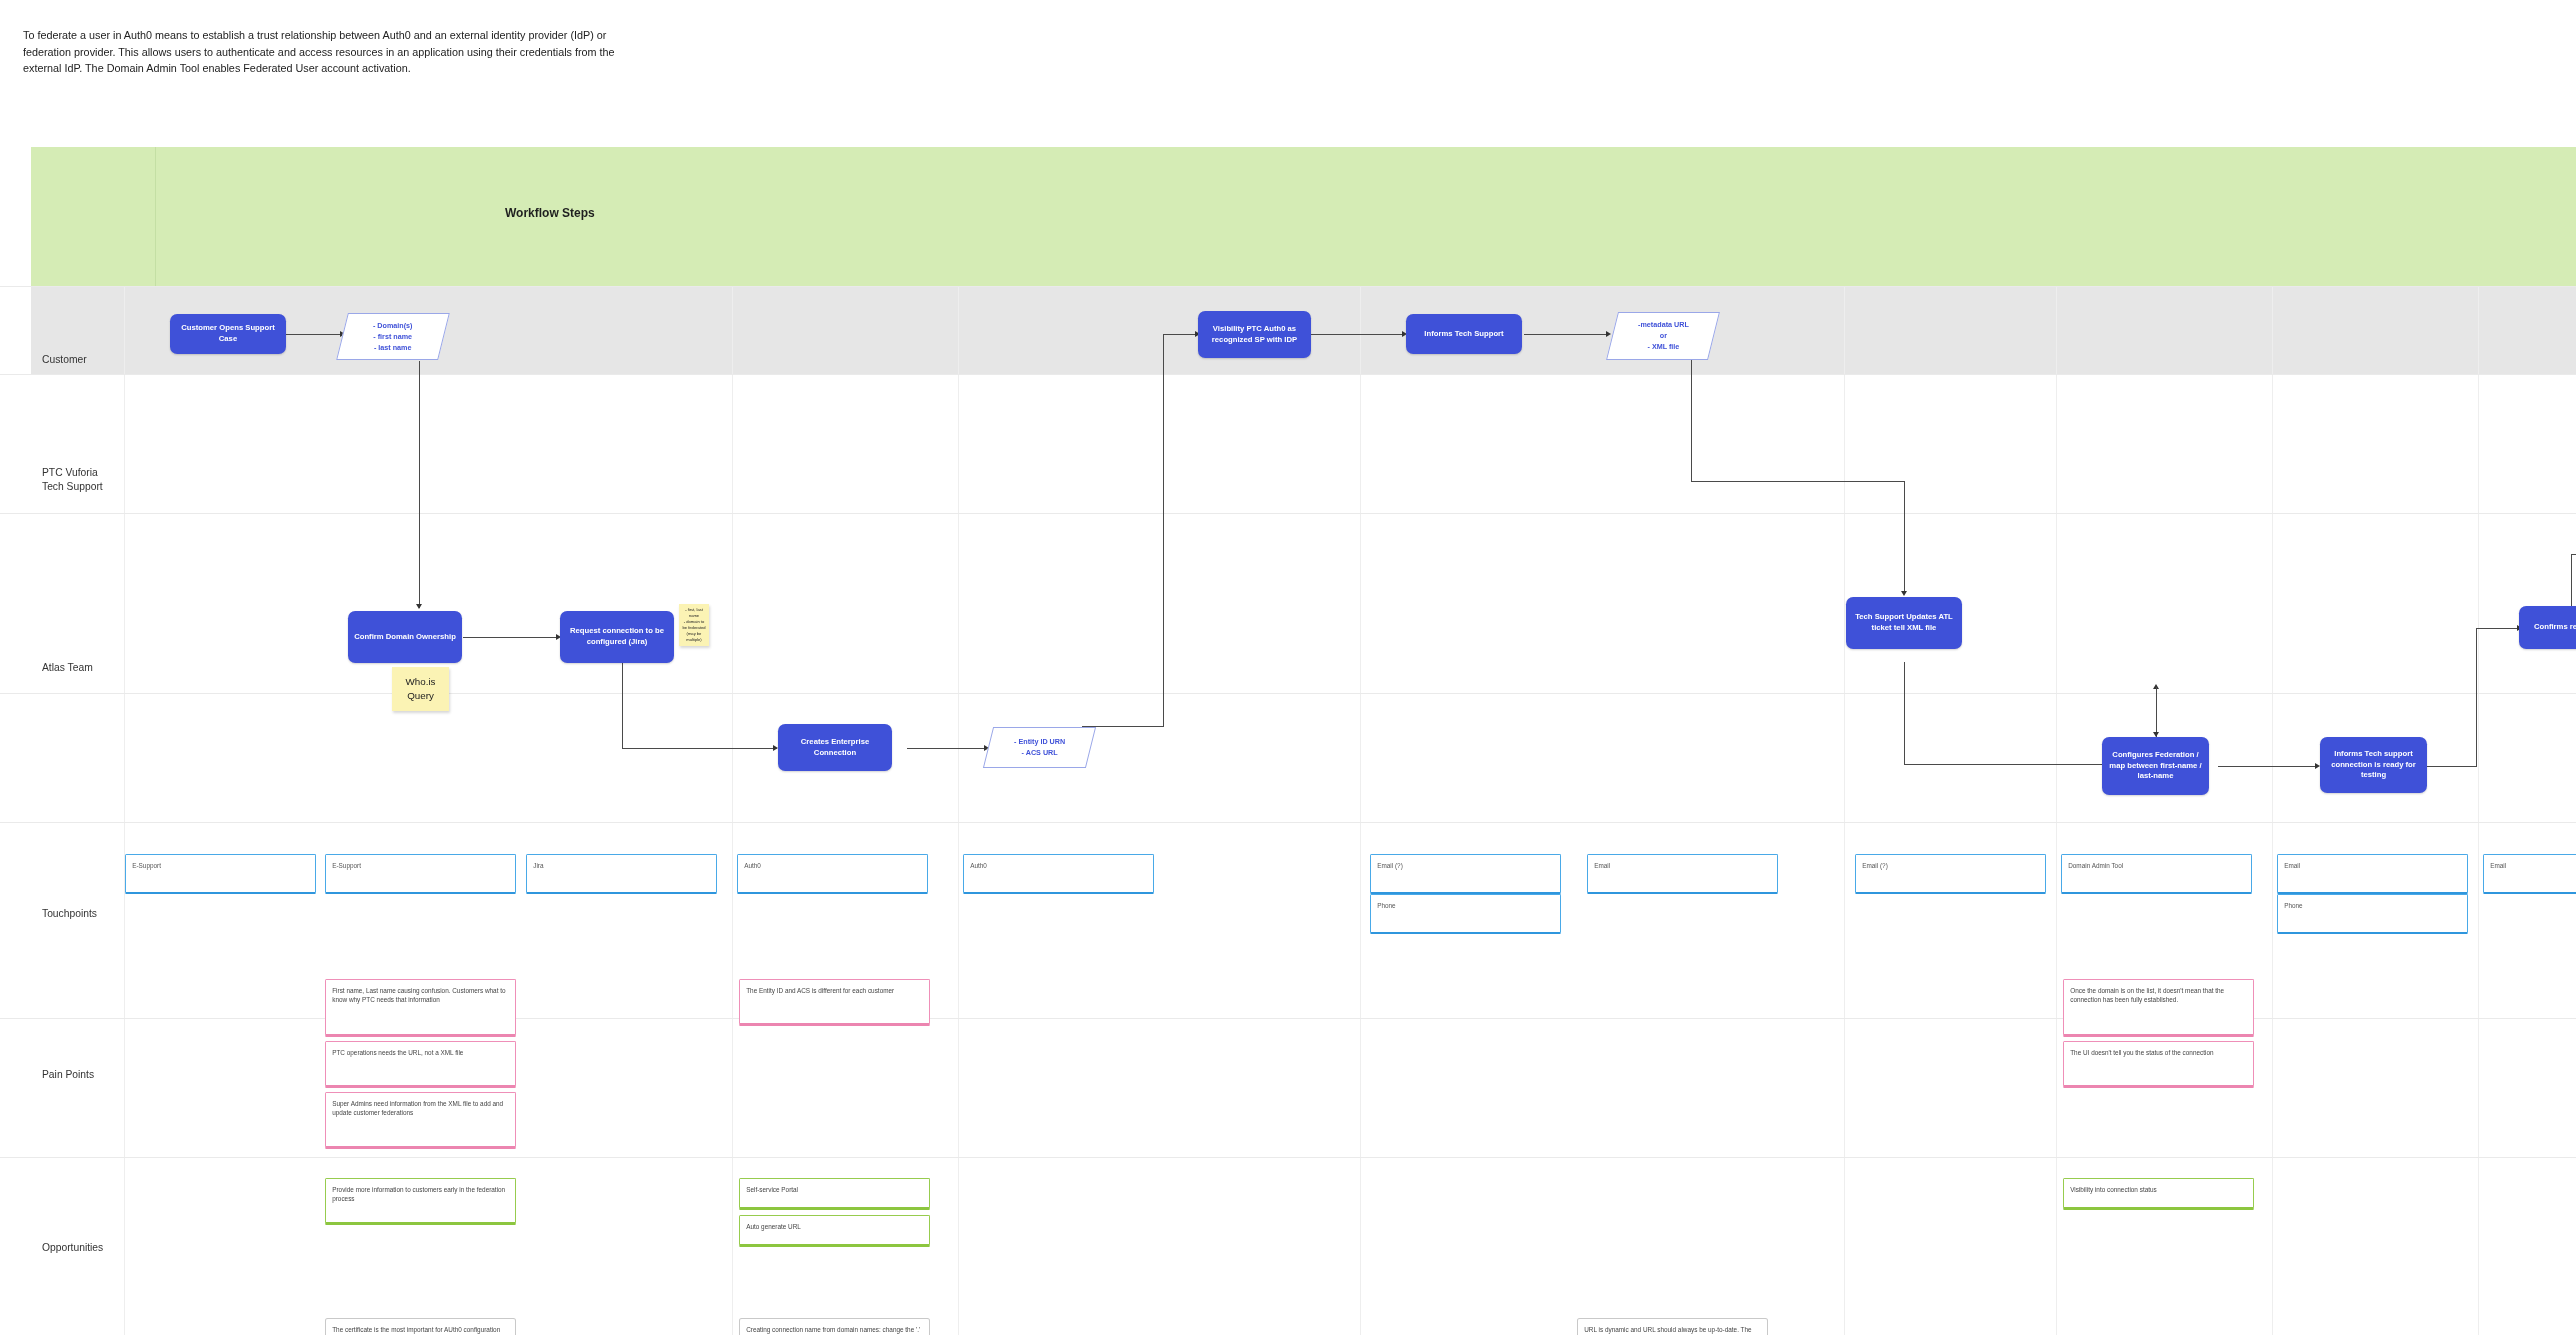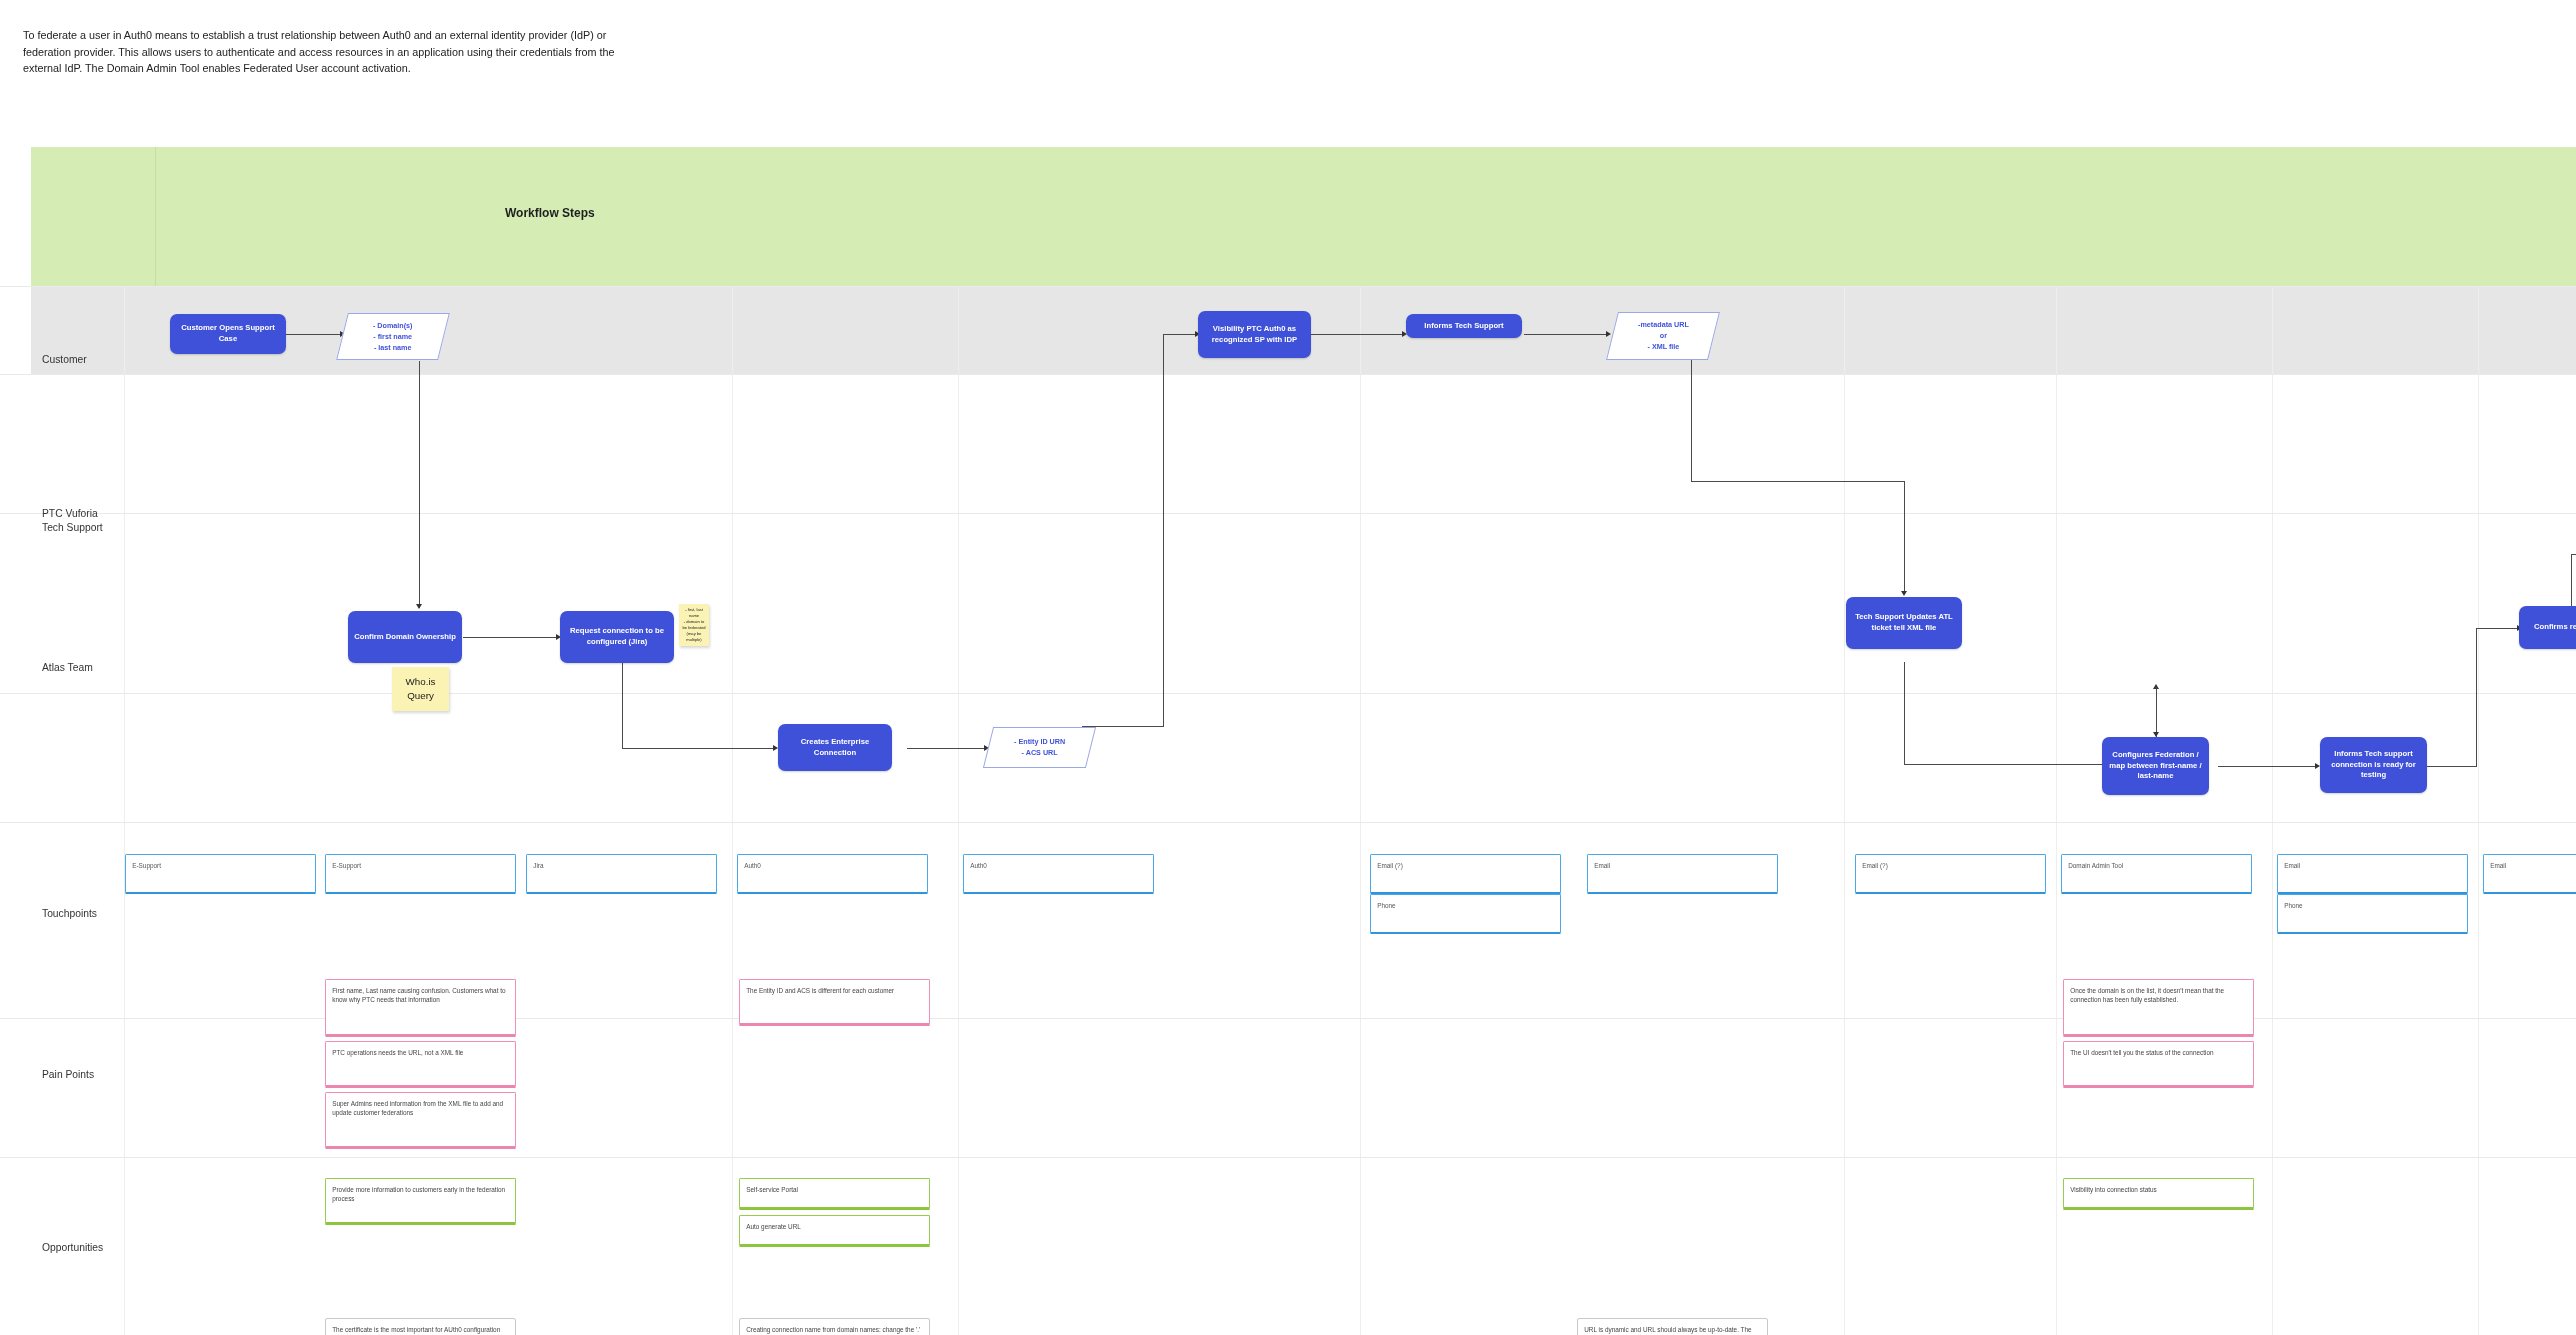--- a/index.html
+++ b/index.html
@@ -133,21 +133,21 @@
 
   <div class="lane" style="top:139px;"></div>
   <div class="lane" style="top:227px;"></div>
   <div class="lane" style="top:366px;"></div>
   <div class="lane" style="top:546px;"></div>
   <div class="lane" style="top:675px;"></div>
   <div class="lane" style="top:871px;"></div>
   <div class="lane" style="top:1010px;"></div>
 
   <div class="lane-title" style="top:207px;">Customer</div>
-  <div class="lane-title" style="top:319px;white-space:pre-line;line-height:1.35;margin-top:41px;">PTC Vuforia
+  <div class="lane-title" style="top:319px;white-space:pre-line;line-height:1.35;">PTC Vuforia
 Tech Support</div>
   <div class="lane-title" style="top:515px;">Atlas Team</div>
   <div class="lane-title" style="top:761px;">Touchpoints</div>
   <div class="lane-title" style="top:922px;">Pain Points</div>
   <div class="lane-title" style="top:1095px;">Opportunities</div>
 
   <div class="conn h" style="left:286px;top:187px;width:56px;"></div>
   <div class="arrow right" style="left:340px;top:184px;"></div>
 
   <div class="conn v" style="left:419px;top:214px;height:247px;"></div>
@@ -200,21 +200,21 @@
   <div class="node" style="left:170px;top:167px;width:116px;height:40px;">Customer Opens Support Case</div>
 
   <div class="data-node" style="left:342px;top:166px;width:102px;height:47px;">
     <span>- Domain(s)
 - first name
 - last name</span>
   </div>
 
   <div class="node" style="left:1198px;top:164px;width:113px;height:47px;">Visibility PTC Auth0 as recognized SP with IDP</div>
 
-  <div class="node" style="left:1406px;top:167px;width:116px;height:24px;">Informs Tech Support</div>
+  <div class="node" style="left:1406px;top:167px;width:116px;height:40px;">Informs Tech Support</div>
 
   <div class="data-node" style="left:1612px;top:165px;width:102px;height:48px;">
     <span>-metadata URL
 or
 - XML file</span>
   </div>
 
   <div class="node" style="left:348px;top:464px;width:114px;height:52px;">Confirm Domain Ownership</div>
 
   <div class="sticky big" style="left:392px;top:520px;width:57px;height:44px;white-space:pre-line;">

